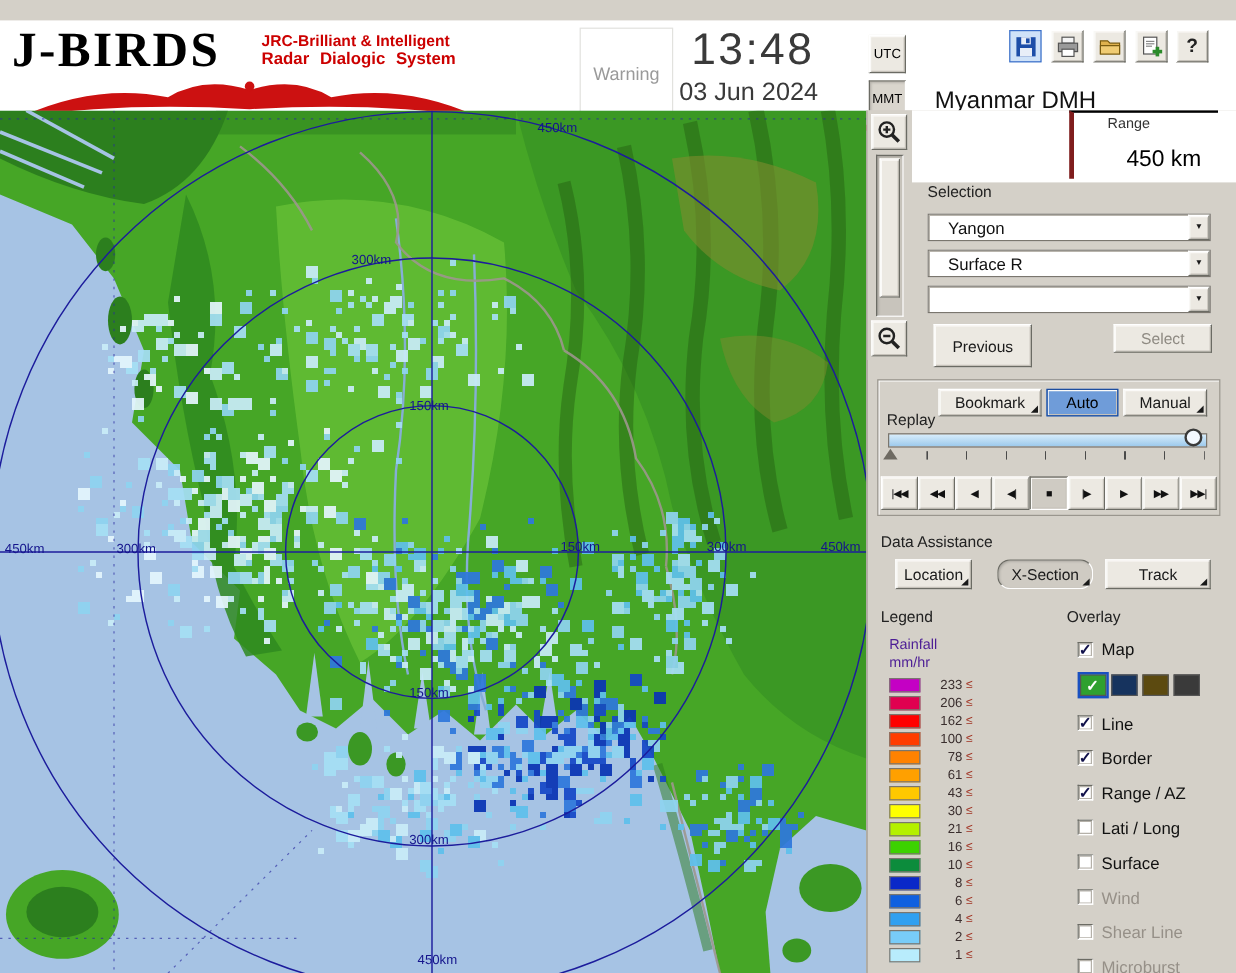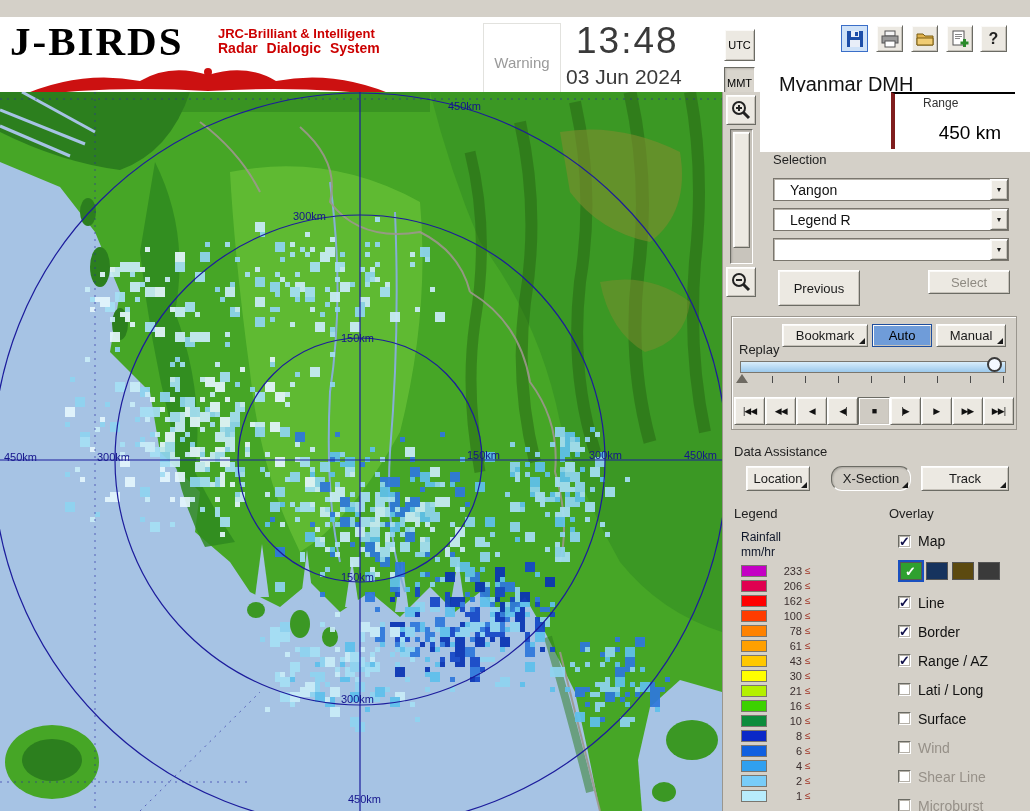--- a/index.html
+++ b/index.html
@@ -105,21 +105,21 @@
             display:flex; align-items:center; justify-content:center; }
   .pb-btn.pressed { background:#cfcbc3; border-color:#6b6b64 #ffffff #ffffff #6b6b64; }
 
   .da-label { position:absolute; left:11px; top:352px; font-size:13px; color:#222; }
   .btn-location { left:23px; top:374px; width:64px; height:25px; }
   .btn-xsection { left:108px; top:374px; width:80px; height:25px; }
   .btn-track    { left:198px; top:374px; width:88px; height:25px; }
 
   .legend-title  { position:absolute; left:11px; top:414px; font-size:13px; color:#222; }
   .overlay-title { position:absolute; left:166px; top:414px; font-size:13px; color:#222; }
-  .legend-unit { position:absolute; left:18px; top:438px; font-size:12px; color:#0f172a; line-height:15px; }
+  .legend-unit { position:absolute; left:18px; top:438px; font-size:12px; color:#4c1d95; line-height:15px; }
   .legend-list { position:absolute; left:18px; top:471px; }
   .legend-row { display:flex; align-items:center; height:15px; }
   .legend-swatch { width:26px; height:12px; border:1px solid #7a766e; }
   .legend-val { width:30px; text-align:right; font-size:11px; color:#3a2e2e; margin-left:5px; }
   .legend-le { font-size:10px; color:#a03020; margin-left:3px; }
 
   .overlay-list { position:absolute; left:175px; top:436px; width:130px; }
   .ov-row { display:flex; align-items:center; height:29px; }
   .ov-row.first { height:26px; }
   .cb { width:13px; height:13px; background:#fff; border:1px solid;
@@ -1450,21 +1450,21 @@
     </div>
   </div>
 
   <div class="sel-label">Selection</div>
 
   <div class="combo combo1">
     <div class="val">Yangon</div>
     <div class="arrow raised">▼</div>
   </div>
   <div class="combo combo2">
-    <div class="val">Legend R</div>
+    <div class="val">Surface R</div>
     <div class="arrow raised">▼</div>
   </div>
   <div class="combo combo3">
     <div class="val"></div>
     <div class="arrow raised">▼</div>
   </div>
 
   <div class="btn raised btn-previous">Previous</div>
   <div class="btn raised btn-select disabled">Select</div>
 

